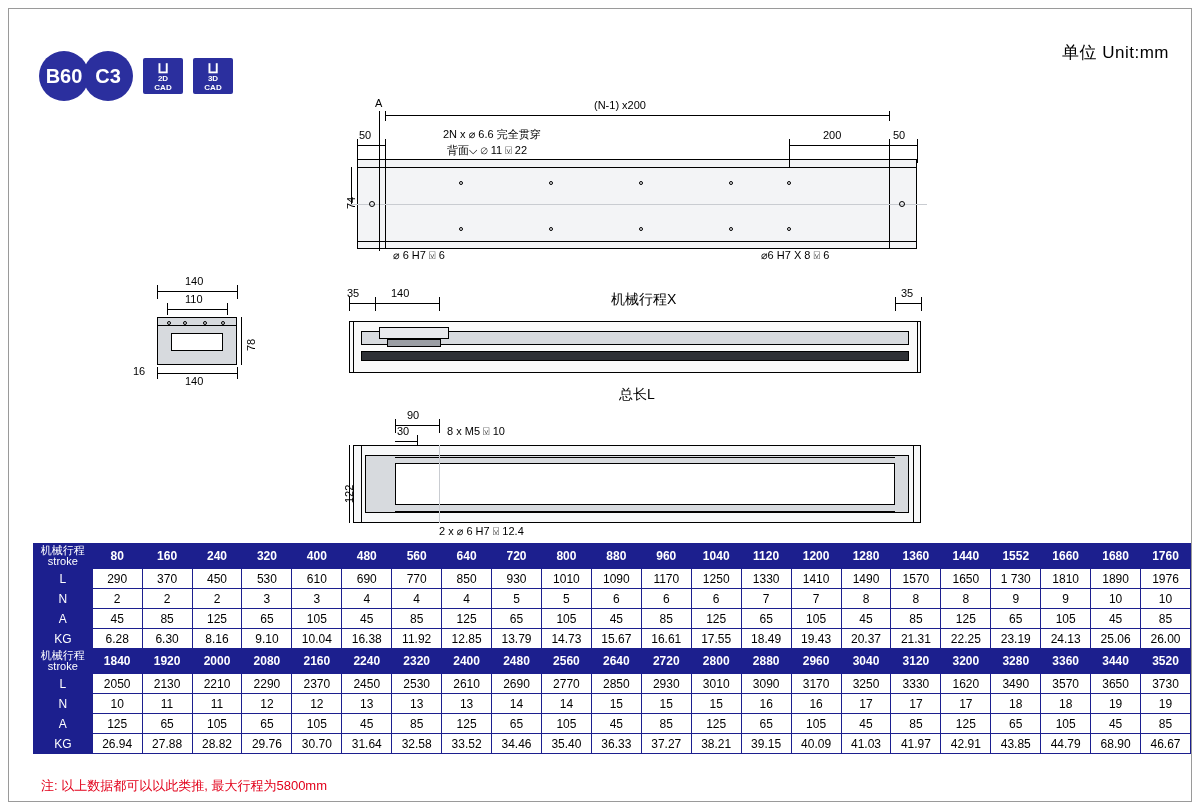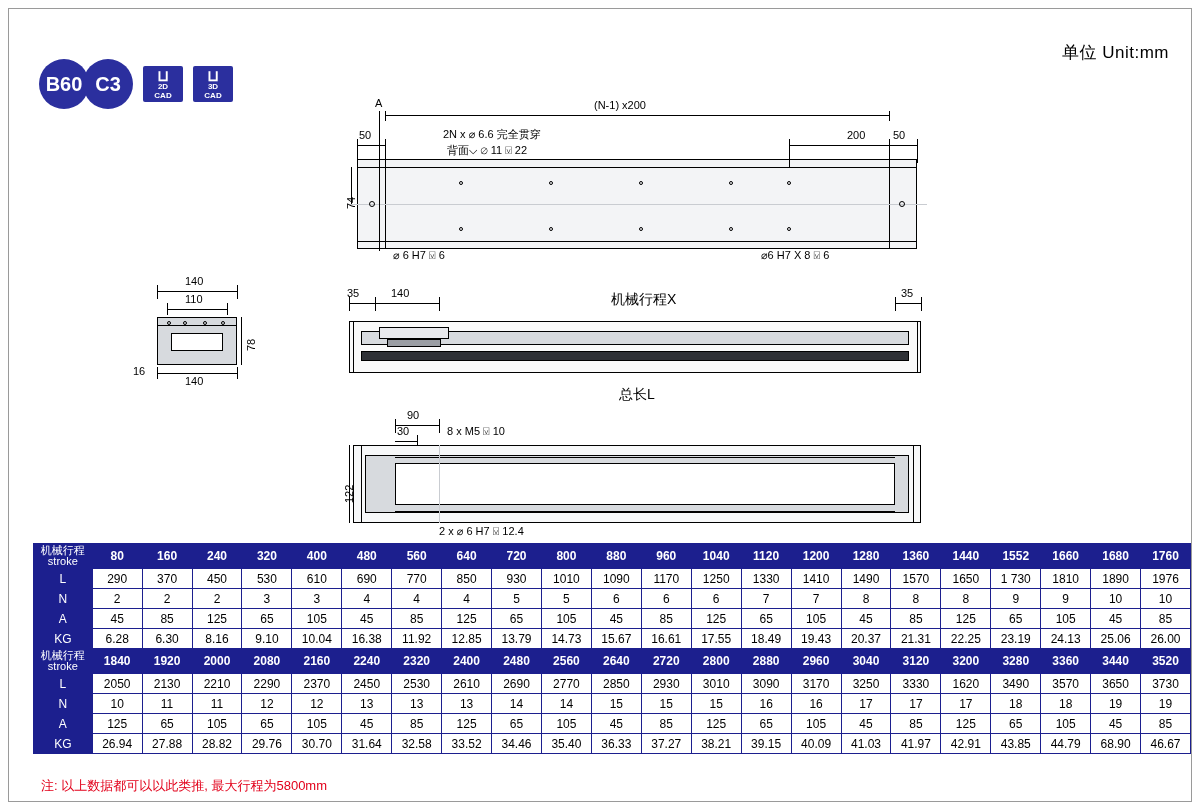--- a/index.html
+++ b/index.html
@@ -15,21 +15,21 @@
     position:absolute; left:8px; top:8px; width:1184px; height:794px;
     border:1px solid #9a9a9a; background:#fff;
   }
   
   .unit-label {
     position:absolute; right:22px; top:32px;
     font-size:17px; letter-spacing:0.5px;
   }
   .badge-row {
     position:absolute; left:30px; top:42px;
-    display:flex; align-items:center;margin-top:8px;
+    display:flex; align-items:center;
   }
   .badge {
     width:50px; height:50px; border-radius:50%;
     background:#2b2f9e; color:#fff;
     display:flex; align-items:center; justify-content:center;
     font-size:20px; font-weight:bold;
   }
   .badge.b2 { margin-left:-6px; background:#2b2f9e; }
   .badge-title {
     margin-left:14px; font-size:23px; font-weight:bold; color:#111;
@@ -136,21 +136,21 @@
     <div class="line vline" style="left:46px; top:42px; height:24px;"></div>
     <div class="lbl sm" style="left:20px; top:32px;">50</div>
 
     <div class="line hline" style="left:550px; top:48px; width:28px;"></div>
     <div class="line vline" style="left:550px; top:42px; height:24px;"></div>
     <div class="line vline" style="left:578px; top:42px; height:24px;"></div>
     <div class="lbl sm" style="left:554px; top:32px;">50</div>
 
     <div class="line hline" style="left:450px; top:48px; width:100px;"></div>
     <div class="line vline" style="left:450px; top:42px; height:28px;"></div>
-    <div class="lbl sm" style="left:484px; top:32px;margin-left:24px;">200</div>
+    <div class="lbl sm" style="left:484px; top:32px;">200</div>
 
     <div class="line hline" style="left:46px; top:18px; width:504px;"></div>
     <div class="line vline" style="left:46px; top:14px; height:10px;"></div>
     <div class="line vline" style="left:550px; top:14px; height:10px;"></div>
     <div class="lbl sm" style="left:255px; top:2px;">(N-1) x200</div>
 
     <div class="lbl sm vert" style="left:6px; top:112px;">74</div>
     <div class="line vline" style="left:12px; top:70px; height:37px;"></div>
     <div class="line vline" style="left:12px; top:107px; height:0px;"></div>
 

